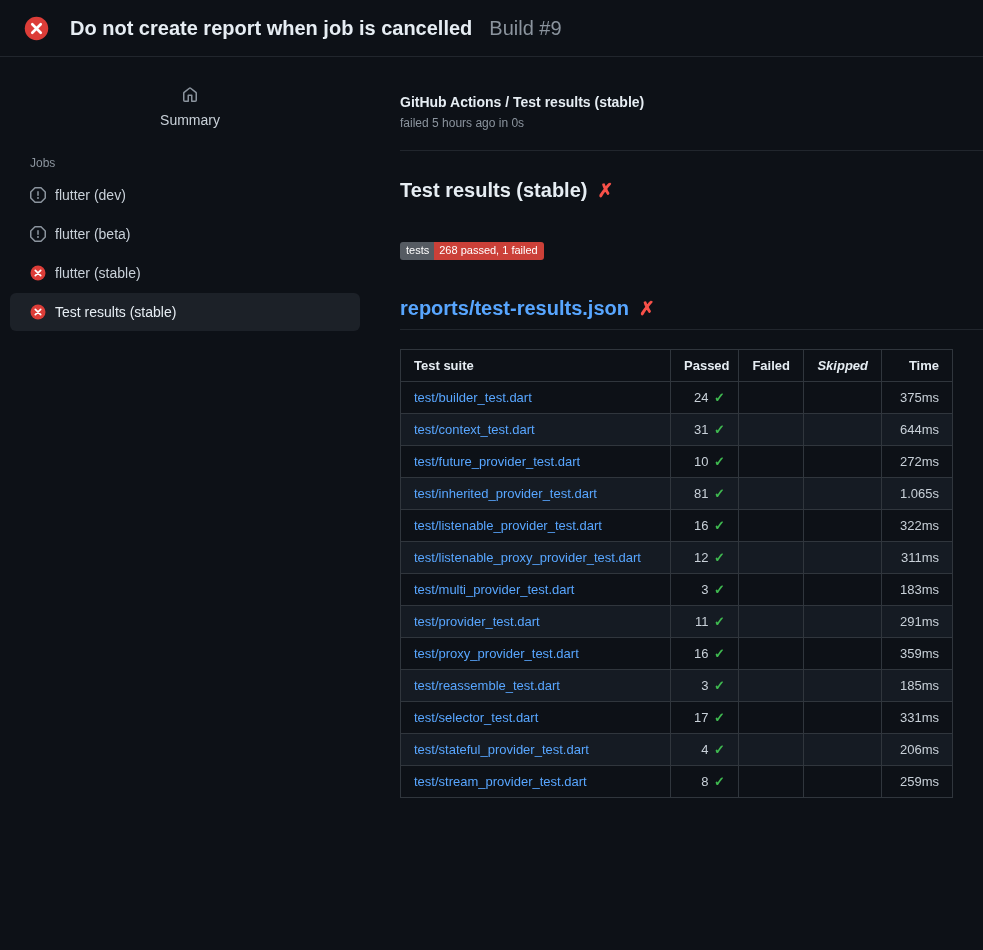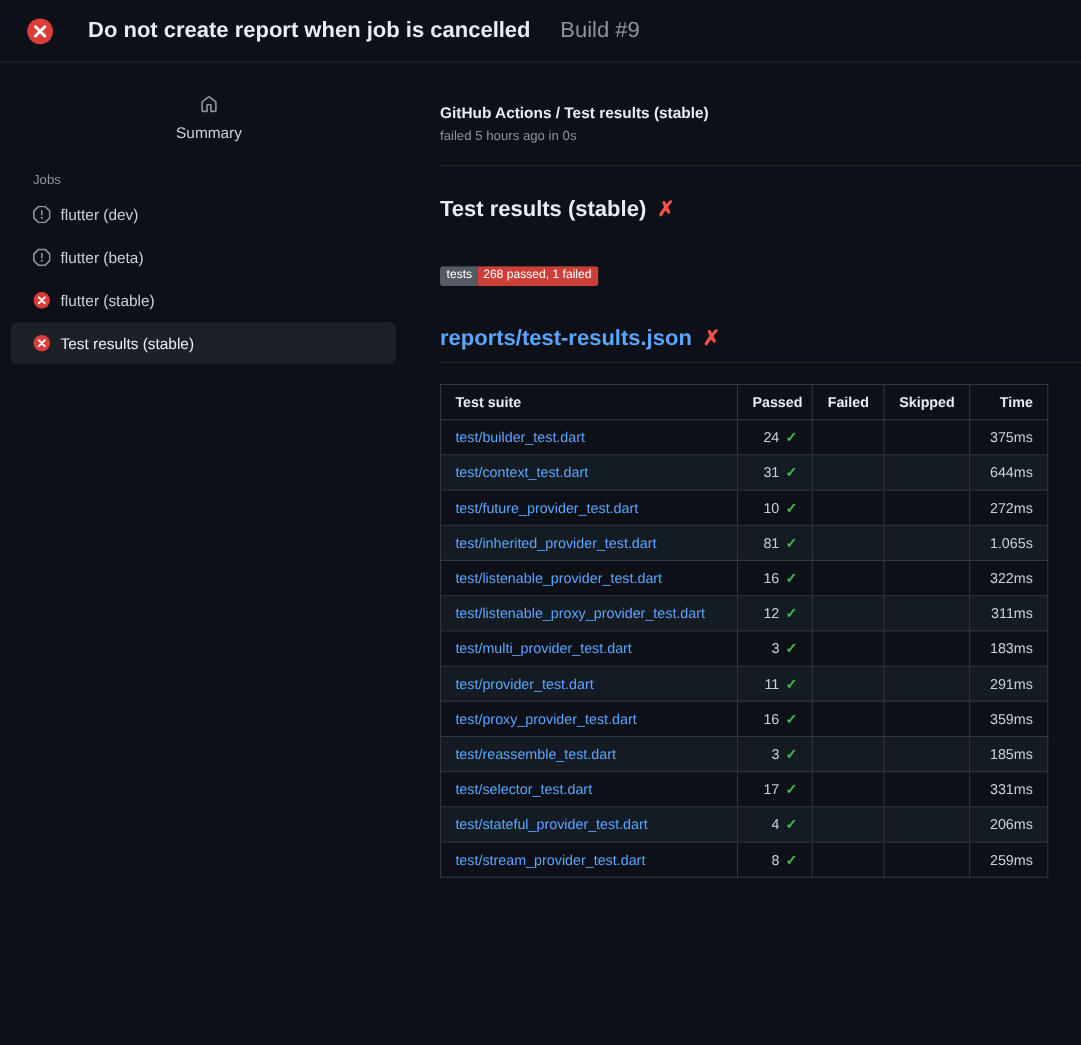--- a/index.html
+++ b/index.html
@@ -9,21 +9,21 @@
   }
   *{box-sizing:border-box;}
   html,body{margin:0;padding:0;}
   body{
     width:983px;height:950px;overflow:hidden;
     background:#0d1117;color:#c9d1d9;
     font-family:"Liberation Sans",sans-serif;
   }
   
   .header{
-    display:flex;align-items:center;gap:31px;
+    display:flex;align-items:center;gap:21px;
     padding:14px 16px 14px 24px;
     border-bottom:1px solid var(--divider);
     height:57px;
   }
   .header .title{font-size:20px;font-weight:700;color:#e6edf3;margin:0;white-space:nowrap;}
   .header .build-no{font-size:20px;color:var(--muted);white-space:nowrap;margin-left:-4px;}
   .status-circle{display:inline-flex;flex:none;line-height:0;}
   
   .layout{display:flex;align-items:flex-start;}
   .sidebar{width:370px;flex:none;padding:20px 10px 0 10px;}
@@ -67,21 +67,21 @@
   table{
     border-collapse:collapse;table-layout:fixed;width:552px;
     margin-top:19px;font-size:13px;
   }
   th,td{border:1px solid var(--border);padding:8px 13px;}
   th{font-weight:700;color:#e6edf3;text-align:left;}
   th.num,td.num{text-align:right;}
   th:nth-child(1){width:270px;}
   th:nth-child(2){width:68px;}
   th:nth-child(3){width:65px;}
-  th:nth-child(4){width:78px;}
+  th:nth-child(4){width:78px;font-style:italic;}
   th:nth-child(5){width:71px;}
   tbody tr:nth-child(even){background:#151b23;}
   td.suite{overflow:hidden;white-space:nowrap;}
   td.suite a{color:var(--link);text-decoration:none;}
   .check{color:var(--green);font-weight:700;margin-left:2px;}
   .cross{color:var(--red);font-weight:700;margin-left:2px;}
 </style>
 </head>
 <body>
 

